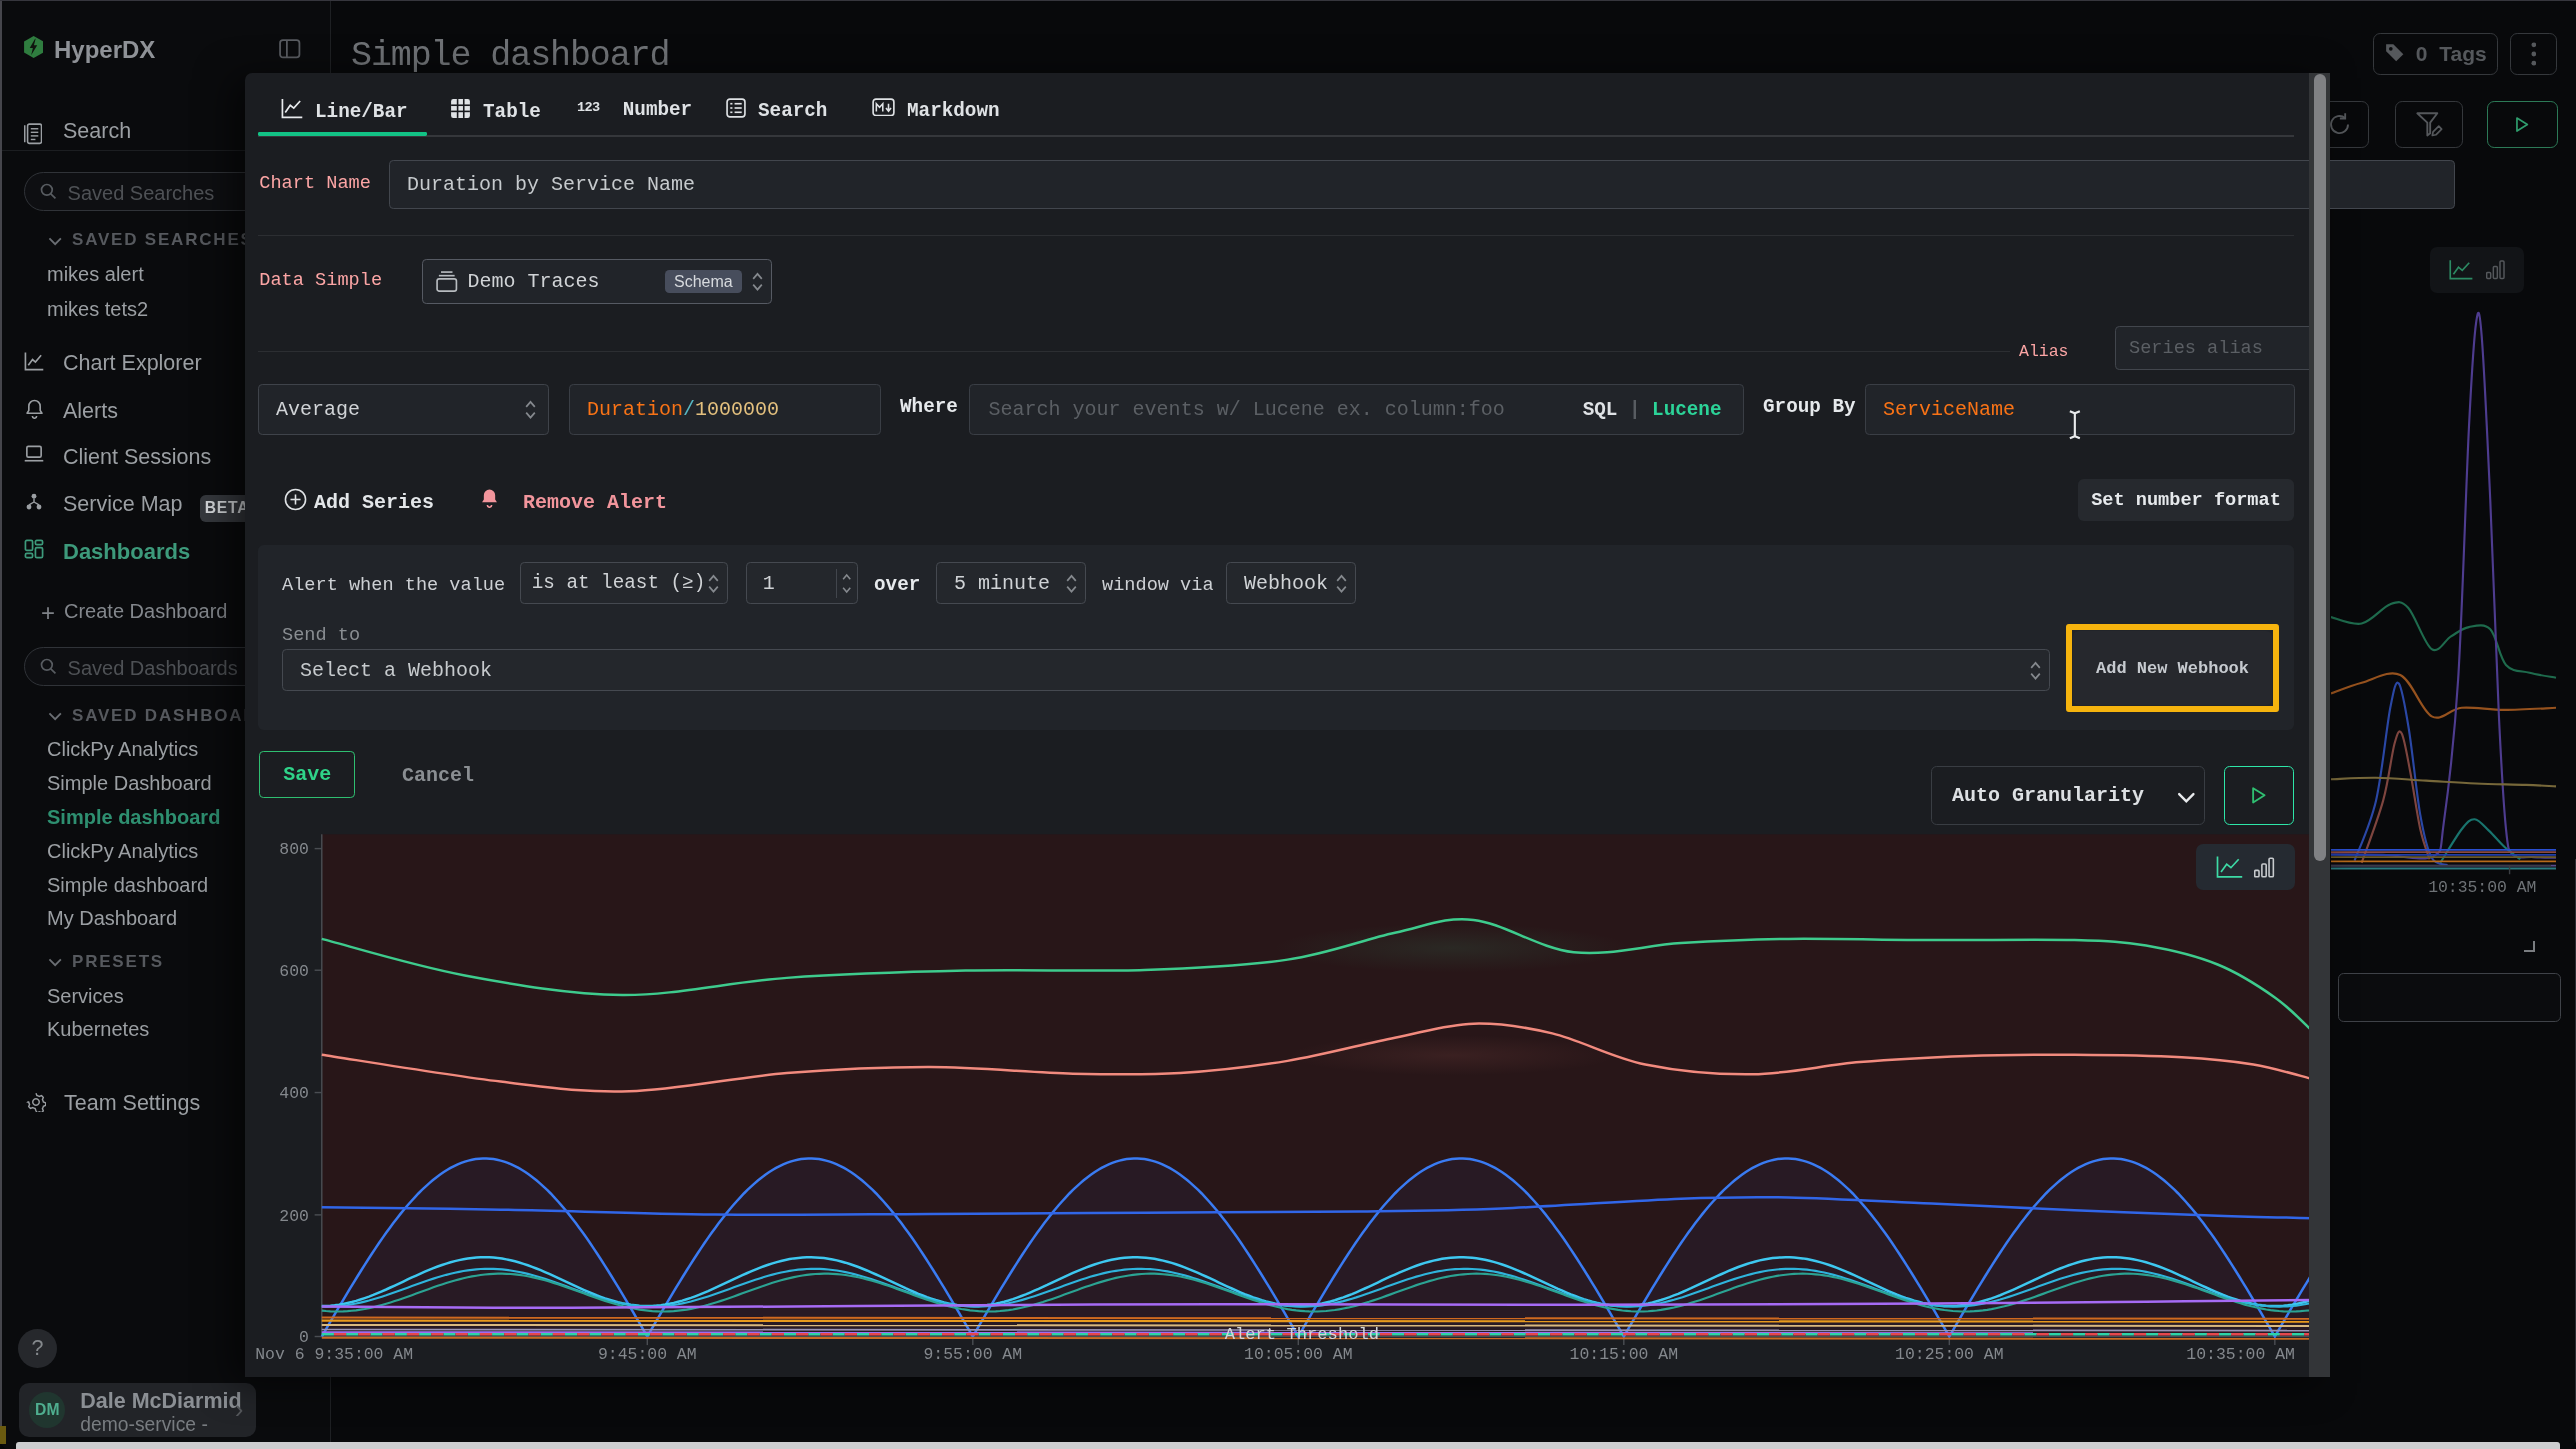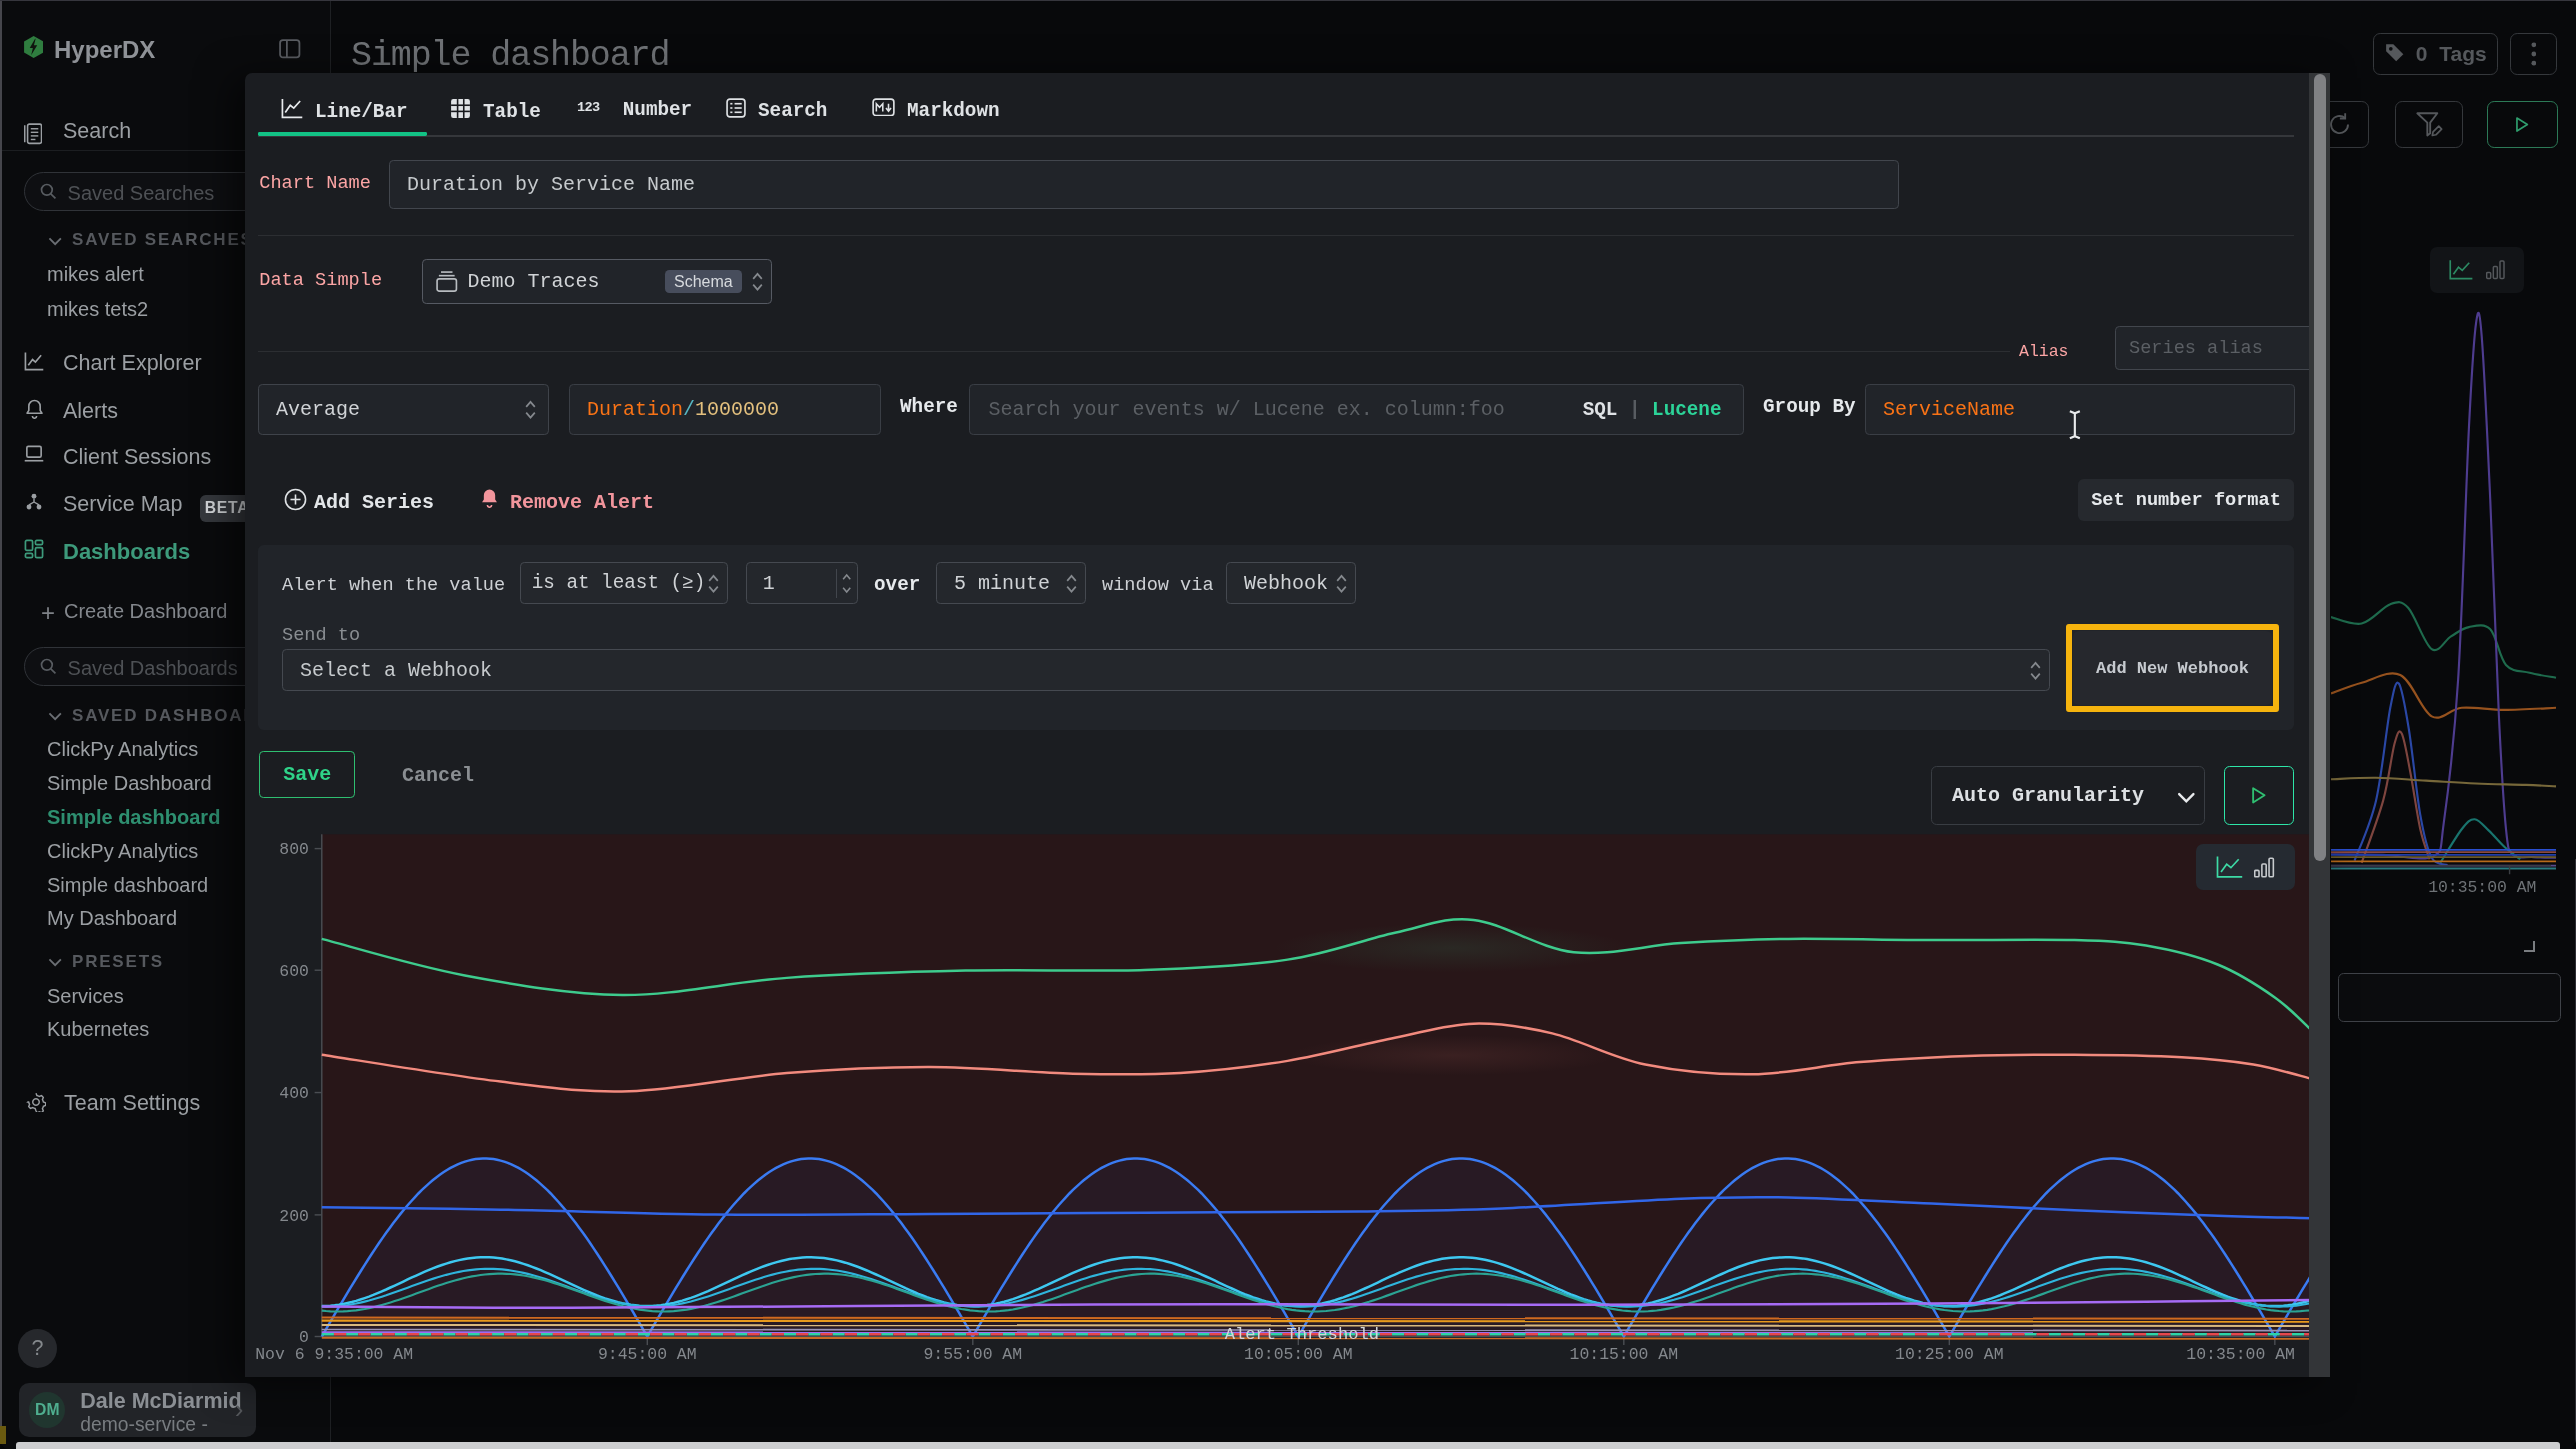--- a/index.html
+++ b/index.html
@@ -50,41 +50,41 @@
 .t123{font-size:13.6px;font-weight:bold;color:#dfe2e5;margin-top:-5.7px;letter-spacing:-0.7px;}
 .tabline{position:absolute;left:13px;top:62px;width:2036px;height:2.1px;background:#35373b;}
 .tabactive{position:absolute;left:13px;top:59px;width:169px;height:3.6px;background:#12c285;border-radius:1.4px;}
 .lbl{position:absolute;font-size:18.6px;color:#fca5a5;}
 .lbl2{position:absolute;font-size:18.6px;color:#cdd0d4;}
 .lbl3{position:absolute;font-size:18.6px;color:#898d91;}
 .wlbl{position:absolute;font-size:19.3px;font-weight:bold;color:#e6e9ec;}
 .input{position:absolute;border:1.4px solid #42464d;border-radius:4.3px;background:#212429;display:flex;align-items:center;}
 .itxt{margin-left:17px;font-size:20px;color:#c6cacd;}
 .ph{margin-left:18.6px;font-size:20px;color:#5b5f64;}
-.cname{left:144px;top:87px;width:1510px;height:49px;}
+.cname{left:144px;top:87px;width:2066px;height:49px;}
 .alias{left:1838px;top:253px;width:212px;height:44px;margin-left:32px;}
 .durb{left:324px;top:311px;width:312px;height:51px;border-color:#3a3e45;}
 .red{margin-left:17px;font-size:20px;color:#f97316;}
 .yel{font-size:20px;color:#e3c07e;}
 .cy{font-size:20px;color:#56b6c2;}
 .search{left:724px;top:311px;width:775px;height:51px;border-color:#3a3e45;}
 .sqll{position:absolute;right:21.5px;font-size:19.3px;font-weight:bold;}
 .gby{left:1620px;top:311px;width:430px;height:51px;border-color:#3a3e45;}
 .select{position:absolute;border:1.4px solid #3f434a;border-radius:4.3px;background:#212429;display:flex;align-items:center;font-size:20px;color:#d0d3d6;}
 .dsrc{left:177px;top:186px;width:350px;height:45px;padding-left:13px;gap:10px;border-color:#565a63;}
 .schema{position:absolute;right:29px;background:#474d5c;border-radius:4.3px;color:#d7dade;font-family:"Liberation Sans",sans-serif;font-size:16px;padding:2.1px 9.3px;}
 .udico{margin-left:4.3px;display:flex;} .dsrc .udico{position:absolute;right:7.2px;}
 .avg{left:13px;top:311px;width:291px;height:51px;}
 .avg .udico{position:absolute;}
 .select.small{height:42px;padding-left:17px;font-size:20px;}
 .selchev{position:absolute;right:7.2px;top:10px;display:flex;}
 .ninput{position:absolute;border:1.4px solid #42464d;border-radius:4.3px;background:#212429;font-size:20px;color:#d0d3d6;display:flex;align-items:center;padding-left:15.7px;}
 .ninput{height:42px;} .spin{position:absolute;right:4.3px;top:5.7px;border-left:1.4px solid #42464d;padding-left:4.3px;display:flex;}
 .boldtxt{position:absolute;font-size:20px;font-weight:bold;color:#e3e6e9;}
-.boldtxt.pink{color:#f2959c;}
+.boldtxt.pink{color:#f2959c;margin-left:13px;}
 .graybtn{position:absolute;background:#26292e;border-radius:5.7px;display:flex;align-items:center;justify-content:center;color:#e6e9ec;font-weight:bold;font-size:18.6px;}
 .alertbox{position:absolute;left:13px;top:472px;width:2036px;height:185px;background:#212429;border-radius:5.7px;}
 .alertbox .select,.alertbox .ninput{background:#24272c;border-color:#454950;}
 .ring{position:absolute;left:1821px;top:551px;width:213px;height:88px;border:6.4px solid #f6b40e;border-radius:2.9px;}
 .savebtn{position:absolute;left:14.3px;top:678px;width:96px;height:47px;border:1.4px solid #2fbf71;border-radius:4.3px;color:#2fd389;font-weight:bold;font-size:20px;display:flex;align-items:center;justify-content:center;}
 .cancel{position:absolute;left:157px;top:691px;font-size:20px;font-weight:bold;color:#8a8e92;}
 .autogran{position:absolute;left:1686px;top:693px;width:274px;height:59px;border:1.4px solid #393d43;border-radius:5.7px;display:flex;align-items:center;padding-left:20px;color:#dde0e3;font-weight:bold;font-size:20px;}
 .playbtn2{position:absolute;left:1979px;top:693px;width:70px;height:59px;border:1.4px solid #2ee6a8;border-radius:5.7px;display:flex;align-items:center;justify-content:center;}
 .modtoggle{position:absolute;left:1951px;top:771px;width:99px;height:46px;background:#252a31;border-radius:7.2px;display:flex;align-items:center;justify-content:center;z-index:5;}
 .mainchart{position:absolute;left:5px;top:757px;}

